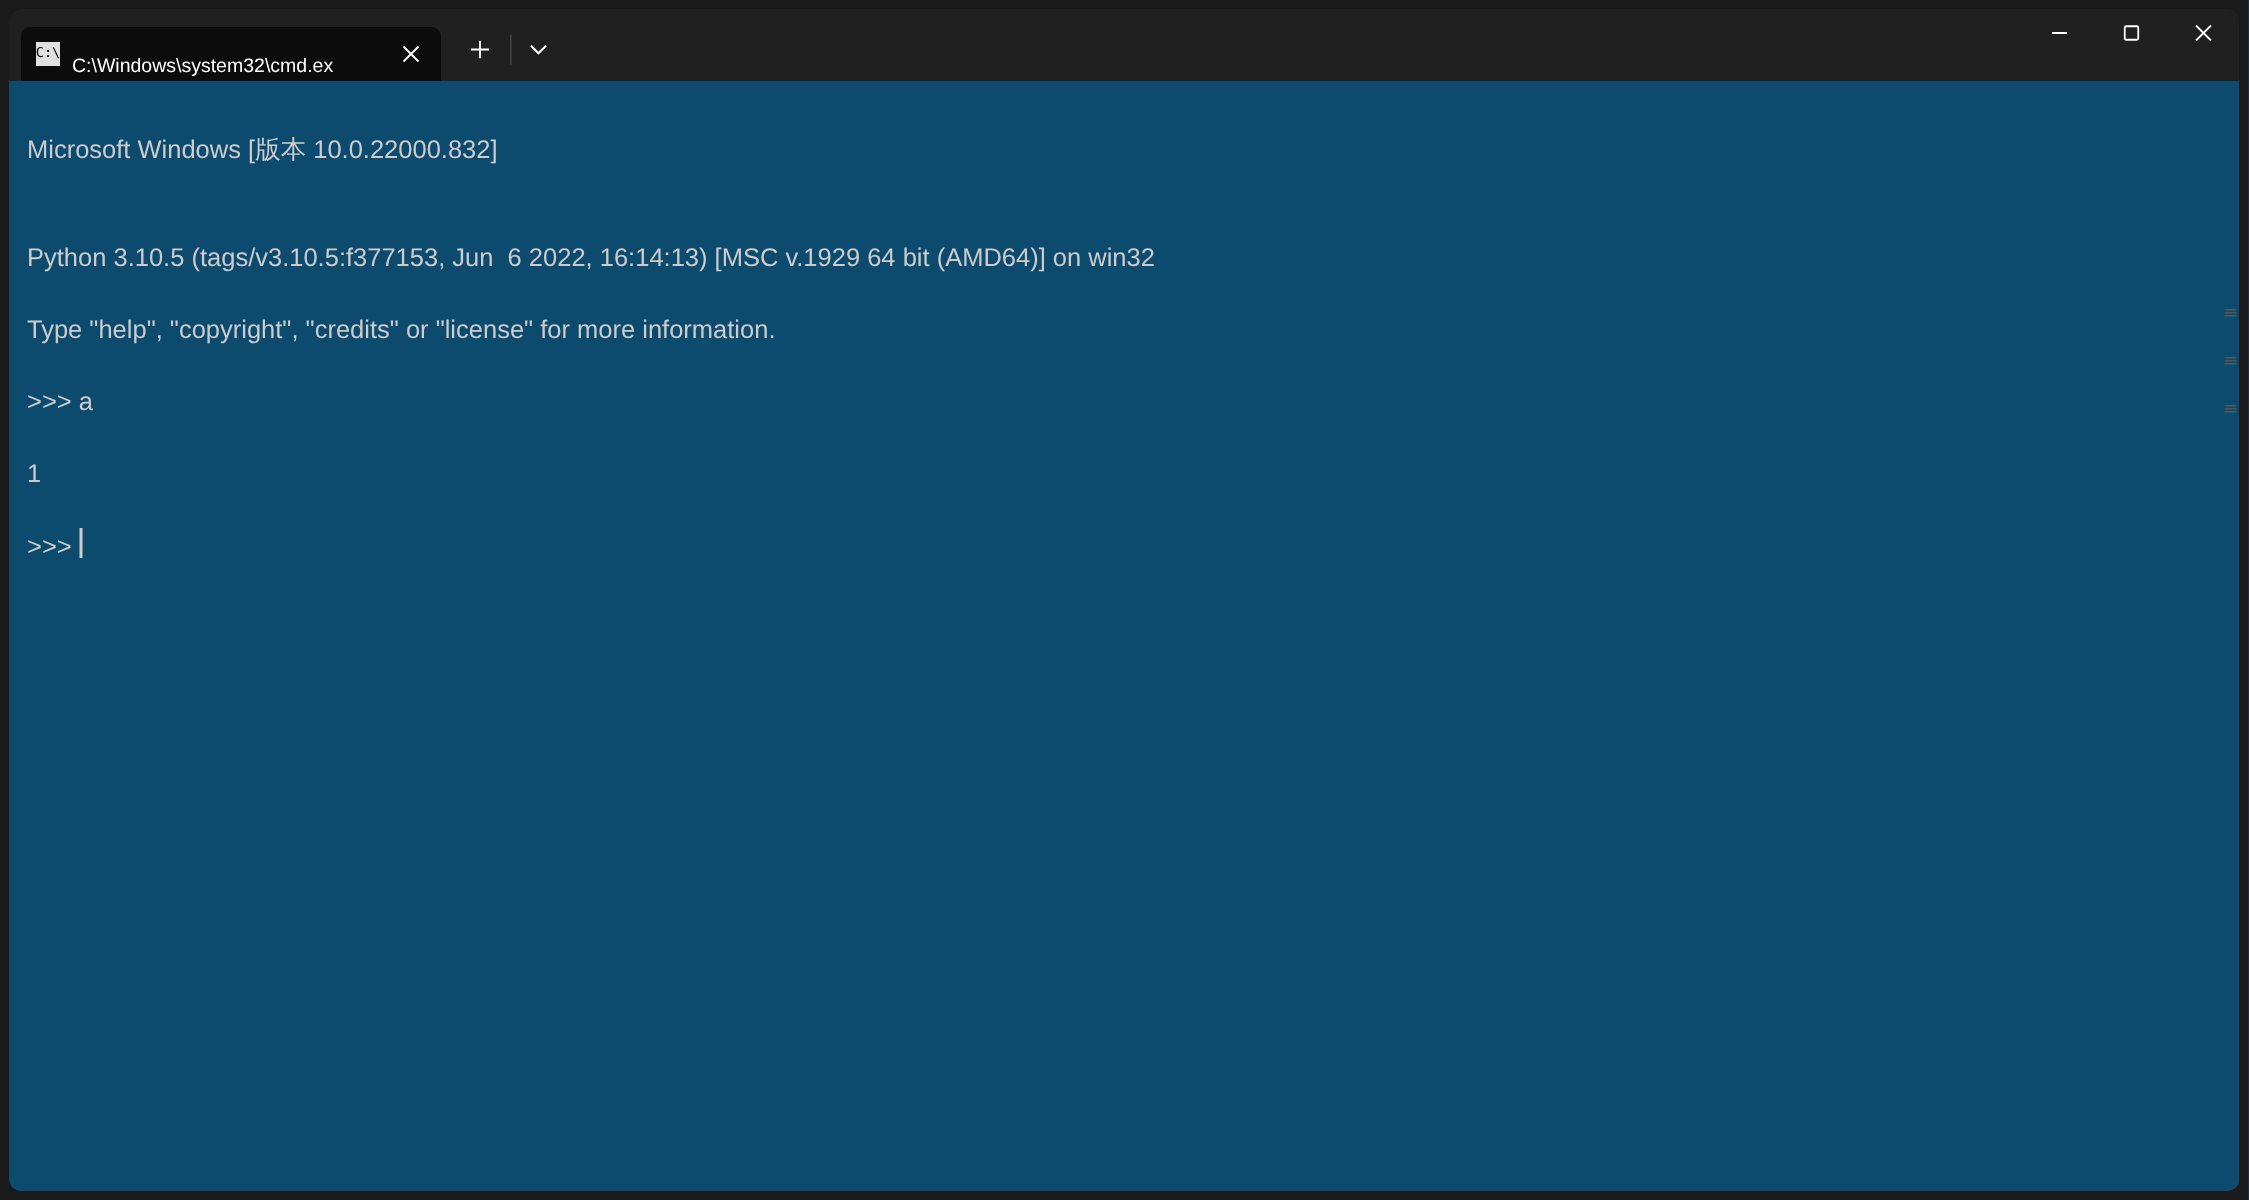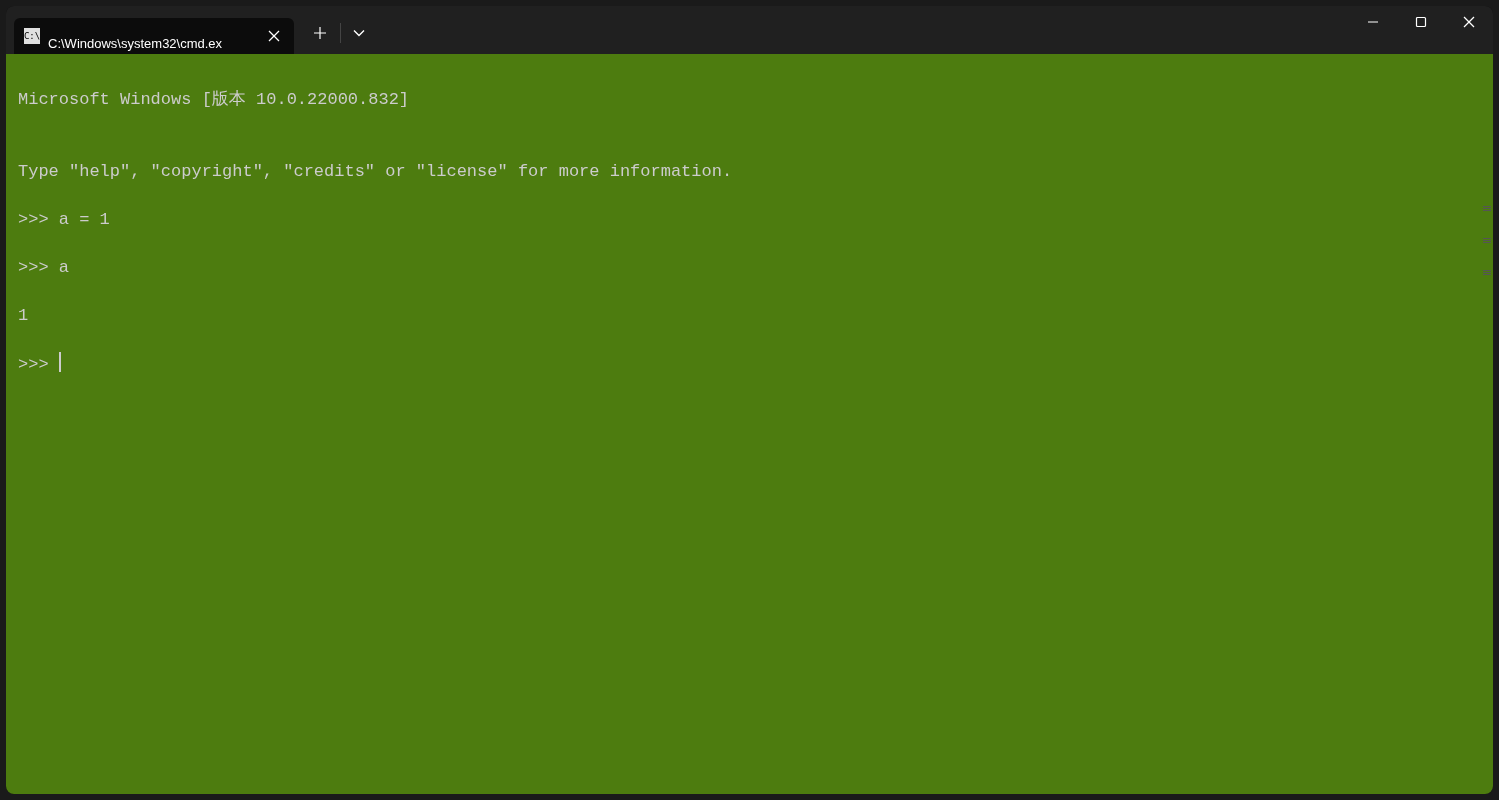--- a/index.html
+++ b/index.html
@@ -120,23 +120,23 @@
       height: 32px;
       display: flex;
       align-items: center;
       justify-content: center;
       color: #ffffff;
       cursor: pointer;
     }
     .terminal-content {
       flex: 1;
       padding: 10px 12px;
-      background: #4d7c0f;
+      background: #0c4a6e;
       color: #cccccc;
-      font-family: Liberation Mono, monospace;
+      font-family: Liberation Sans, sans-serif;
       font-size: 17px;
       line-height: 24px;
       white-space: pre;
       position: relative;
     }
     .terminal-line {
       display: block;
     }
     .cursor {
       display: inline-block;
@@ -216,22 +216,22 @@
           <line x1="1" y1="1" x2="11" y2="11" stroke="#ffffff" stroke-width="1.2"></line>
           <line x1="11" y1="1" x2="1" y2="11" stroke="#ffffff" stroke-width="1.2"></line>
         </svg>
       </div>
     </div>
   </div>
 
   <div class="terminal-content">
 <span class="terminal-line">Microsoft Windows [版本 10.0.22000.832]</span>
 <span class="terminal-line"></span>
+<span class="terminal-line">Python 3.10.5 (tags/v3.10.5:f377153, Jun  6 2022, 16:14:13) [MSC v.1929 64 bit (AMD64)] on win32</span>
 <span class="terminal-line">Type "help", "copyright", "credits" or "license" for more information.</span>
-<span class="terminal-line">&gt;&gt;&gt; a = 1</span>
 <span class="terminal-line">&gt;&gt;&gt; a</span>
 <span class="terminal-line">1</span>
 <span class="terminal-line"><span>&gt;&gt;&gt; </span><span class="cursor"></span></span>
   </div>
 
   <div class="side-handles">
     <div class="handle">
       <div class="handle-line"></div>
       <div class="handle-line"></div>
       <div class="handle-line"></div>

